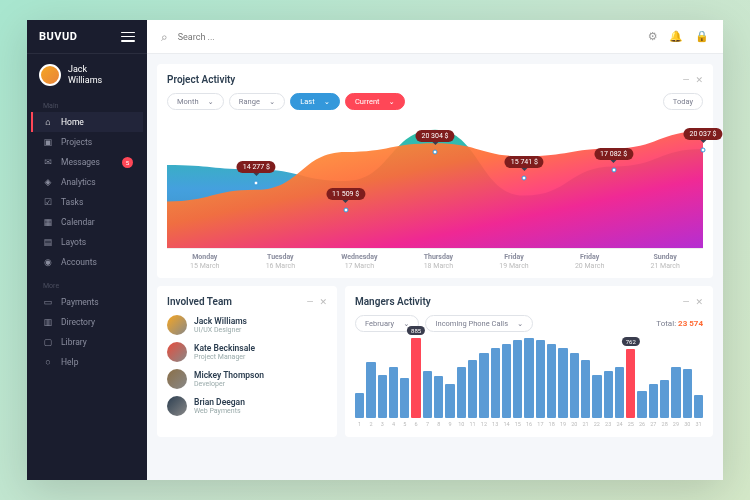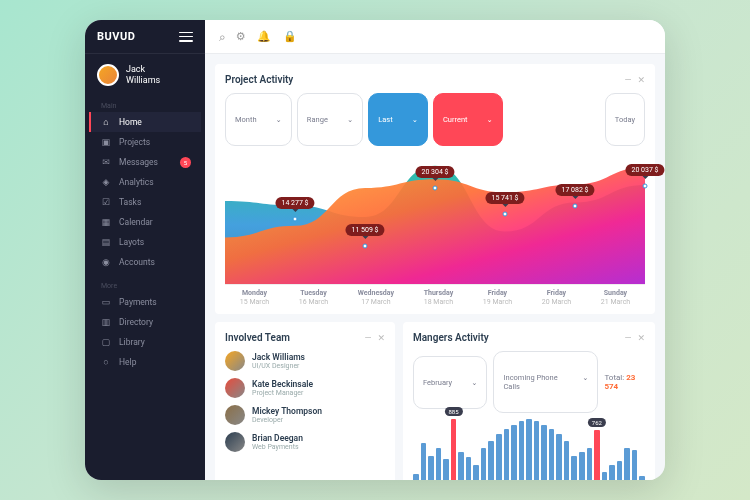--- a/index.html
+++ b/index.html
@@ -1,17 +1,17 @@
 <!DOCTYPE html>
 <html><head>
 <meta charset="utf-8">
 <style>
 *{margin:0;padding:0;box-sizing:border-box;font-family:-apple-system,BlinkMacSystemFont,"Segoe UI",Roboto,sans-serif}
 body{background:linear-gradient(135deg,#a8e6cf 0%,#c8e6d0 50%,#d4e8c8 100%);width:750px;height:500px;overflow:hidden;display:flex;align-items:center;justify-content:center}
-.app{width:580px;height:460px;background:#f5f7fa;border-radius:16px;box-shadow:0 10px 40px rgba(0,0,0,.15);display:flex;overflow:hidden}
+.app{width:696px;height:460px;background:#f5f7fa;border-radius:0;box-shadow:0 10px 40px rgba(0,0,0,.15);display:flex;overflow:hidden}
 .sidebar{width:120px;background:#1a1d2e;color:#fff;display:flex;flex-direction:column;font-size:9px}
 .sb-head{display:flex;align-items:center;justify-content:space-between;padding:10px 12px;border-bottom:1px solid #2a2d3e}
 .brand{font-weight:700;font-size:11px;letter-spacing:.5px}
 .menu-toggle{width:14px;height:10px;display:flex;flex-direction:column;justify-content:space-between;cursor:pointer}
 .menu-toggle span{height:1.5px;background:#fff;border-radius:1px}
 .user{display:flex;align-items:center;gap:7px;padding:10px 12px}
 .avatar{width:22px;height:22px;border-radius:50%;background:linear-gradient(135deg,#f5a623,#e8833a);border:2px solid #fff}
 .user-name{font-size:9px;line-height:1.2}
 .nav-sec{padding:4px 4px}
 .nav-label{color:#4a4d5e;font-size:7px;padding:2px 12px;text-transform:capitalize}
@@ -24,21 +24,21 @@
 .topbar{height:34px;background:#fff;display:flex;align-items:center;padding:0 14px;gap:10px;border-bottom:1px solid #eaecef}
 .search-ico{color:#999;font-size:12px}
 .search-input{border:none;outline:none;flex:1;font-size:9px;color:#666}
 .top-icons{display:flex;gap:12px;color:#999;font-size:11px}
 .content{flex:1;padding:10px;overflow:auto;display:flex;flex-direction:column;gap:8px}
 .card{background:#fff;border-radius:4px;padding:10px}
 .card-head{display:flex;align-items:center;justify-content:space-between;margin-bottom:8px}
 .card-title{font-size:10px;font-weight:600;color:#2c3e50}
 .card-ctrl{display:flex;gap:6px;color:#bbb;font-size:9px}
 .filters{display:flex;gap:5px;margin-bottom:8px;align-items:center}
-.pill{padding:21px 9px;border-radius:10px;font-size:7.5px;border:1px solid #e0e3e8;color:#7a7d8e;background:#fff;cursor:pointer;display:flex;align-items:flex-start;gap:19px}
+.pill{padding:3px 9px;border-radius:10px;font-size:7.5px;border:1px solid #e0e3e8;color:#7a7d8e;background:#fff;cursor:pointer;display:flex;align-items:flex-start;gap:9px}
 .pill.blue{background:#3498db;color:#fff;border-color:#3498db}
 .pill.red{background:#ff4757;color:#fff;border-color:#ff4757}
 .pill.right{margin-left:auto}
 .chart-area{position:relative;height:150px}
 .area-chart{width:100%;height:130px;display:block}
 .xaxis{display:flex;justify-content:space-around;font-size:7px;color:#8a8d9e;text-align:center;border-top:1px solid #eee;padding-top:4px}
 .xaxis div{line-height:1.3}
 .xaxis .d{color:#bbb}
 .tooltip{position:absolute;background:#7f1d1d;color:#fff;font-size:7px;padding:2px 6px;border-radius:8px;transform:translate(-50%,-100%);white-space:nowrap}
 .tooltip::after{content:"";position:absolute;top:100%;left:50%;transform:translateX(-50%);border:3px solid transparent;border-top-color:#3a3d4e}
@@ -136,20 +136,21 @@
             <span class="ico">○</span>
             <span>Help</span>
           </div>
         </div>
     </div>
   </aside>
 
   <div class="main">
     <div class="topbar">
       <span class="search-ico">⌕</span>
+      <input class="search-input" placeholder="Search ..." style="">
       <div class="top-icons">
         <span>⚙</span>
         <span>🔔</span>
         <span>🔒</span>
       </div>
     </div>
 
     <div class="content">
       <div class="card">
         <div class="card-head">

